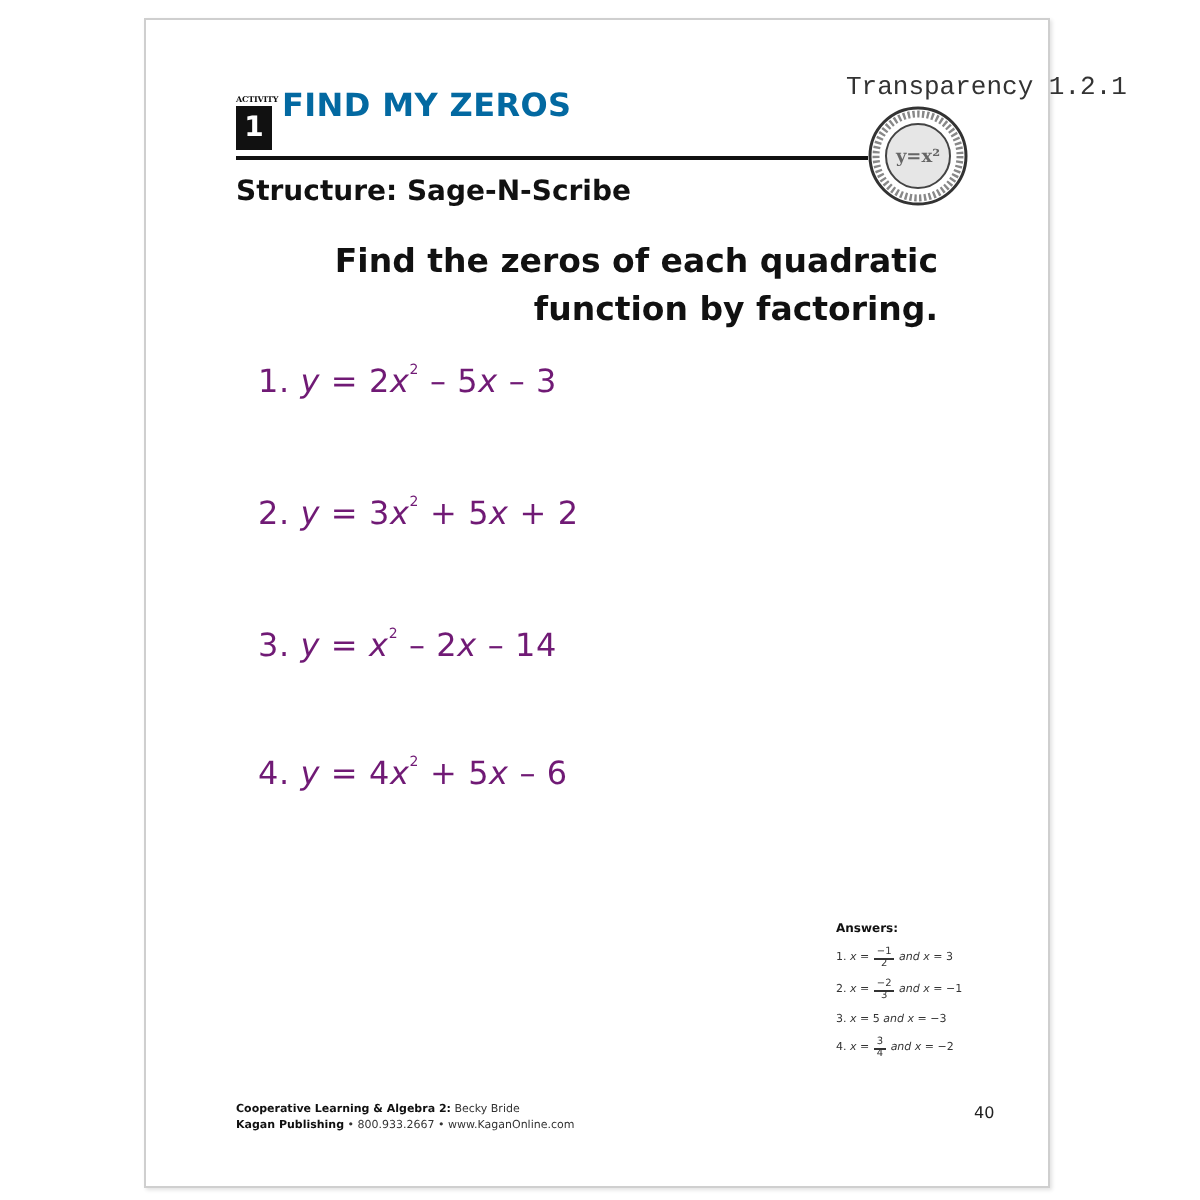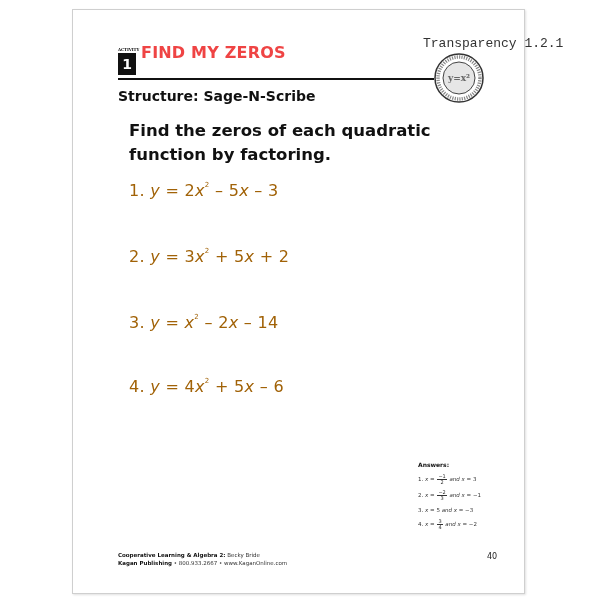--- a/index.html
+++ b/index.html
@@ -22,39 +22,39 @@
     position: absolute; left: 0; top: 0; width: 18px; font-size: 4px; font-weight: bold;
     letter-spacing: -0.1px; text-align: center; color: #111; font-family: "DejaVu Serif", serif;
   }
   .activity-box {
     position: absolute; left: 0; top: 6px; width: 18px; height: 22px; background: #111;
     color: #fff; font-size: 14px; font-weight: bold; text-align: center; line-height: 22px;
     font-family: "DejaVu Sans", sans-serif;
   }
   .title {
     position: absolute; left: 141px; top: 45px; font-size: 16px; line-height: 16px;
-    font-weight: bold; color: #ef4444; font-family: "DejaVu Sans", sans-serif; letter-spacing: 0.2px;
+    font-weight: bold; color: #0369a1; font-family: "DejaVu Sans", sans-serif; letter-spacing: 0.2px;
   }
   .title div { white-space: nowrap; }
   .rule {
     position: absolute; left: 118px; top: 78px; width: 316px; height: 2px; background: #111;
   }
   .logo {
     position: absolute; left: 433px; top: 52px; width: 52px; height: 52px;
   }
   .structure {
     position: absolute; left: 118px; top: 88px; font-size: 14px; font-weight: bold; color: #111;
     font-family: "DejaVu Sans", sans-serif;
   }
   .instructions {
     position: absolute; left: 129px; top: 119px; font-size: 16.5px; line-height: 24px;
-    font-weight: bold; color: #111; font-family: "DejaVu Sans", sans-serif; width: 340px;
+    font-weight: bold; color: #111; font-family: "DejaVu Sans", sans-serif; width: 340px; text-align: right;
   }
   .problem {
-    position: absolute; left: 129px; font-size: 16px; color: #a16207;
+    position: absolute; left: 129px; font-size: 16px; color: #701a75;
     font-family: "DejaVu Sans", sans-serif; white-space: nowrap; letter-spacing: 0.3px;
   }
   .problem .var { font-style: italic; }
   .problem sup { font-size: 7px; vertical-align: 9px; line-height: 0; }
   .answers {
     position: absolute; left: 418px; top: 461px; font-size: 5.5px; color: #333; width: 80px;
     font-family: "DejaVu Sans", sans-serif;
   }
   .answers .head { font-weight: bold; font-size: 6px; color: #111; margin-bottom: 3px; }
   .answers .row { height: 13px; display: flex; align-items: center; white-space: nowrap; }

